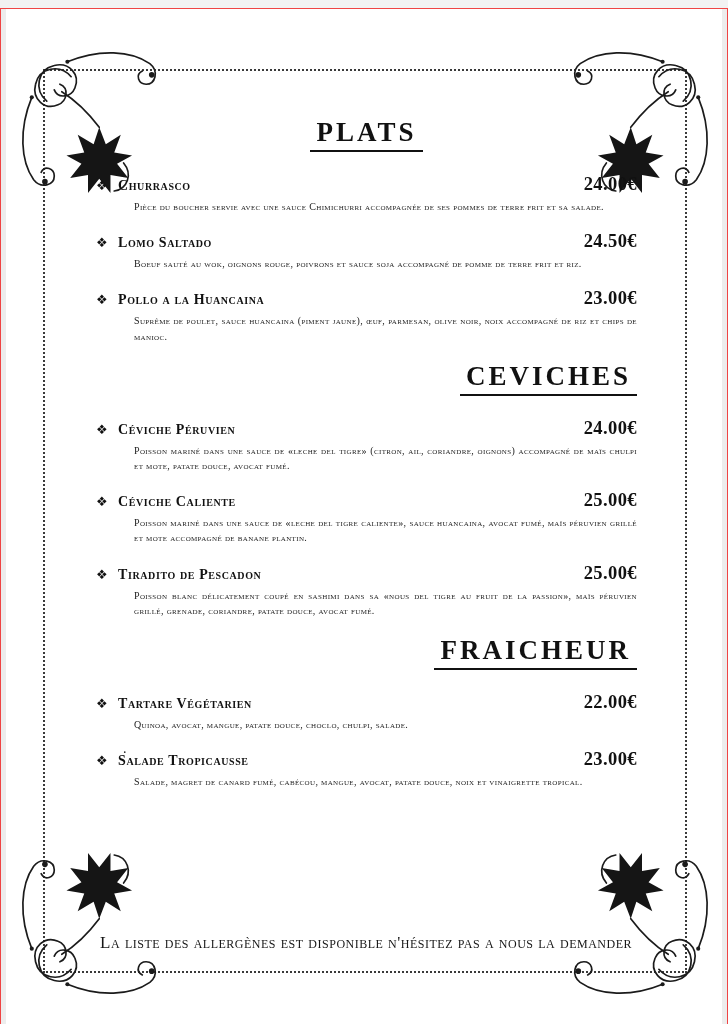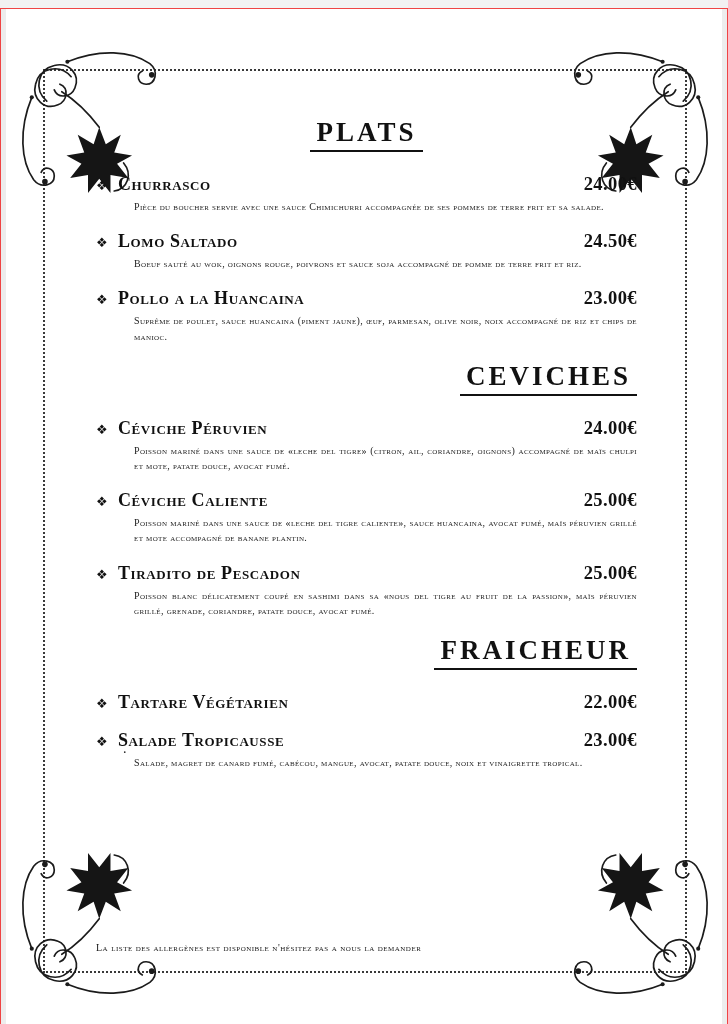--- a/index.html
+++ b/index.html
@@ -63,21 +63,21 @@
     display: flex;
     align-items: baseline;
     margin-bottom: 4px;
   }
   .bullet {
     width: 22px;
     font-size: 13px;
     flex: 0 0 22px;
   }
   .item-name {
-    font-size: 18px;
+    font-size: 14px;
     font-weight: 700;
     font-variant: small-caps;
     letter-spacing: 0.6px;
   }
   .item-price {
     margin-left: auto;
     font-size: 18.5px;
     font-weight: 700;
     letter-spacing: 0.4px;
     text-align: center;
@@ -96,22 +96,22 @@
     left: 122px;
     top: 732px;
     font-size: 14px;
     color: #222;
   }
   .footer-note {
     position: absolute;
     left: 95px;
     right: 95px;
     bottom: 78px;
-    text-align: left;
-    font-size: 10px;
+    text-align: right;
+    font-size: 17px;
     font-variant: small-caps;
     letter-spacing: 0.5px;
     color: #161616;
   }
 </style>
 </head>
 <body>
 
 <svg width="0" height="0" style="position:absolute" aria-hidden="true">
   <defs>
@@ -222,20 +222,21 @@
 
   <section class="menu-section">
     <h2 class="section-title-row"><span class="title-text">FRAICHEUR</span></h2>
     <div class="items">
   <div class="menu-item">
     <div class="item-head">
       <span class="bullet">❖</span>
       <span class="item-name">Tartare Végétarien</span>
       <span class="item-price">22.00€</span>
     </div>
+    <p class="item-desc">Quinoa, avocat, mangue, patate douce, choclo, chulpi, salade.</p>
   </div>
 
   <div class="menu-item">
     <div class="item-head">
       <span class="bullet">❖</span>
       <span class="item-name">Salade Tropicausse</span>
       <span class="item-price">23.00€</span>
     </div>
     <p class="item-desc">Salade, magret de canard fumé, cabécou, mangue, avocat, patate douce, noix et vinaigrette tropical.</p>
   </div>

